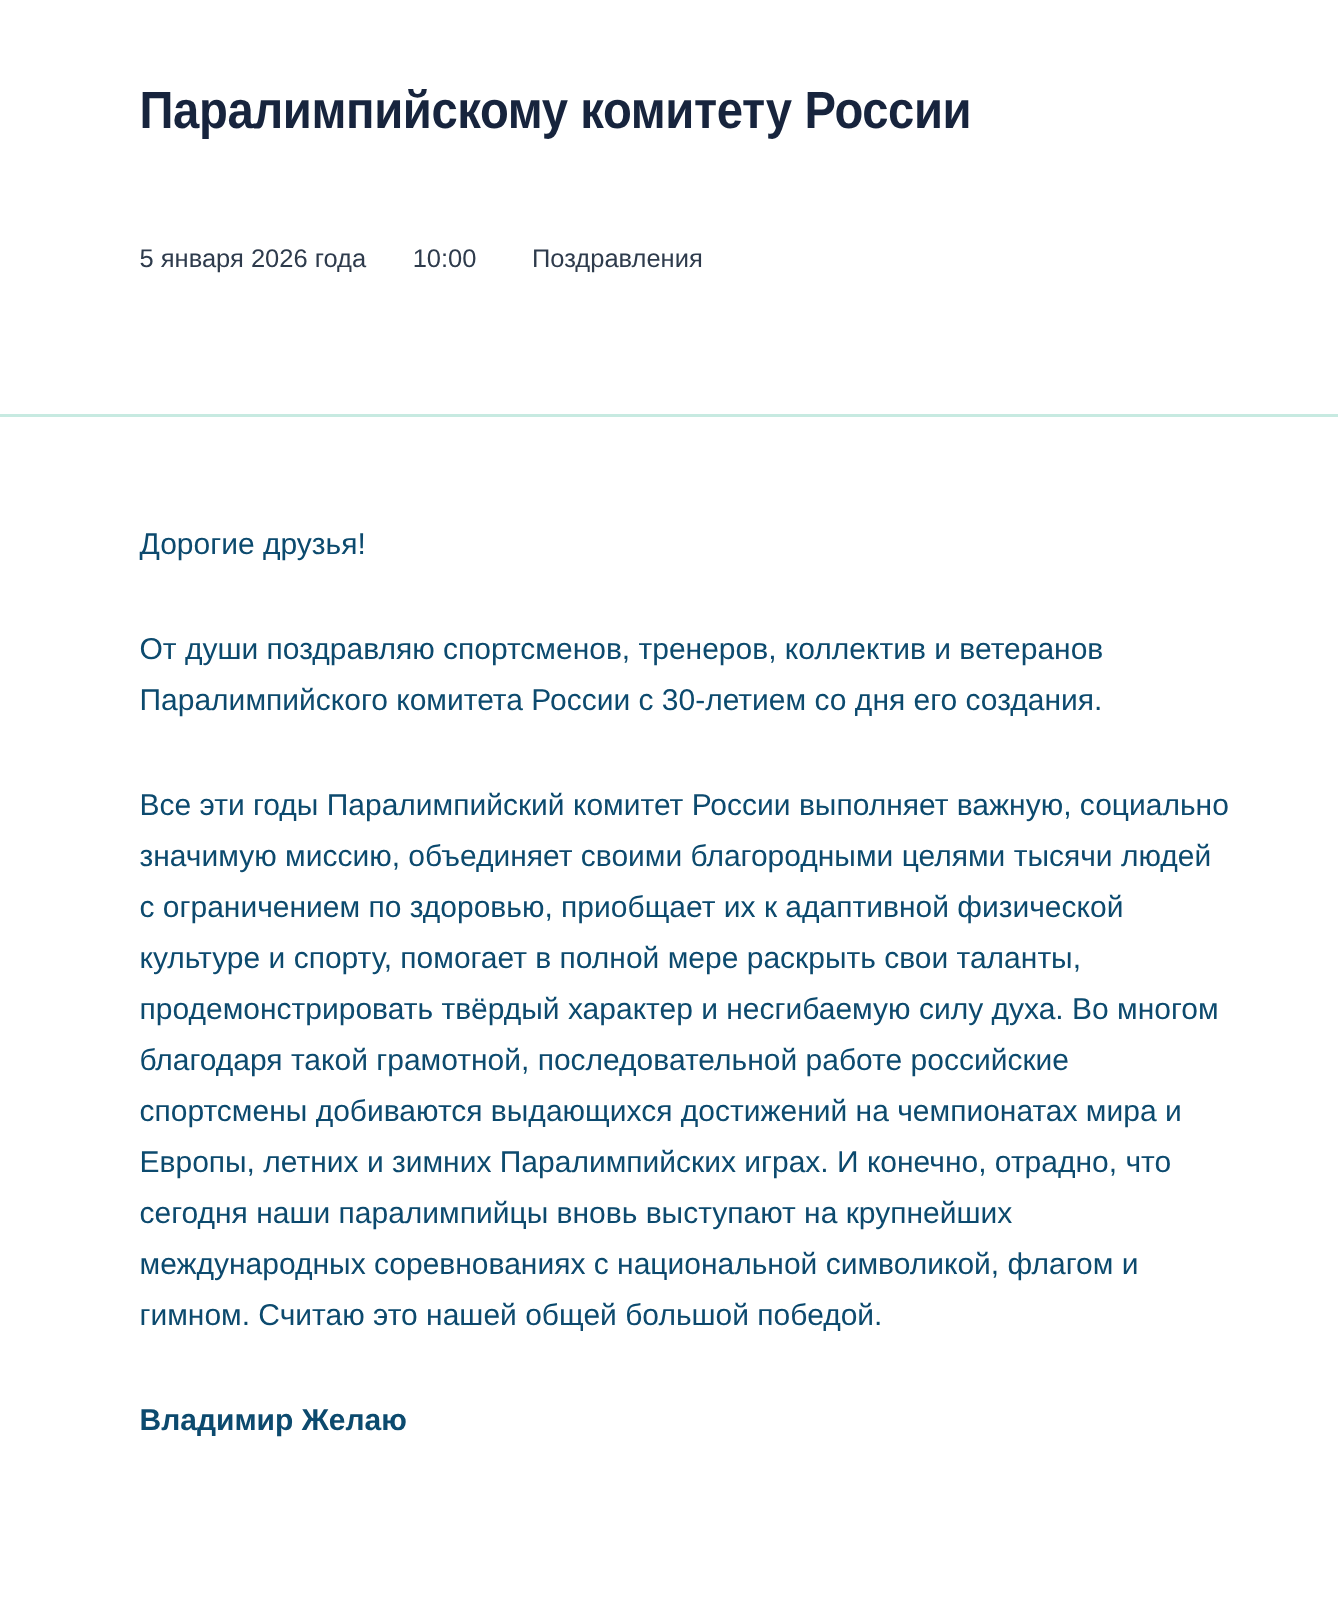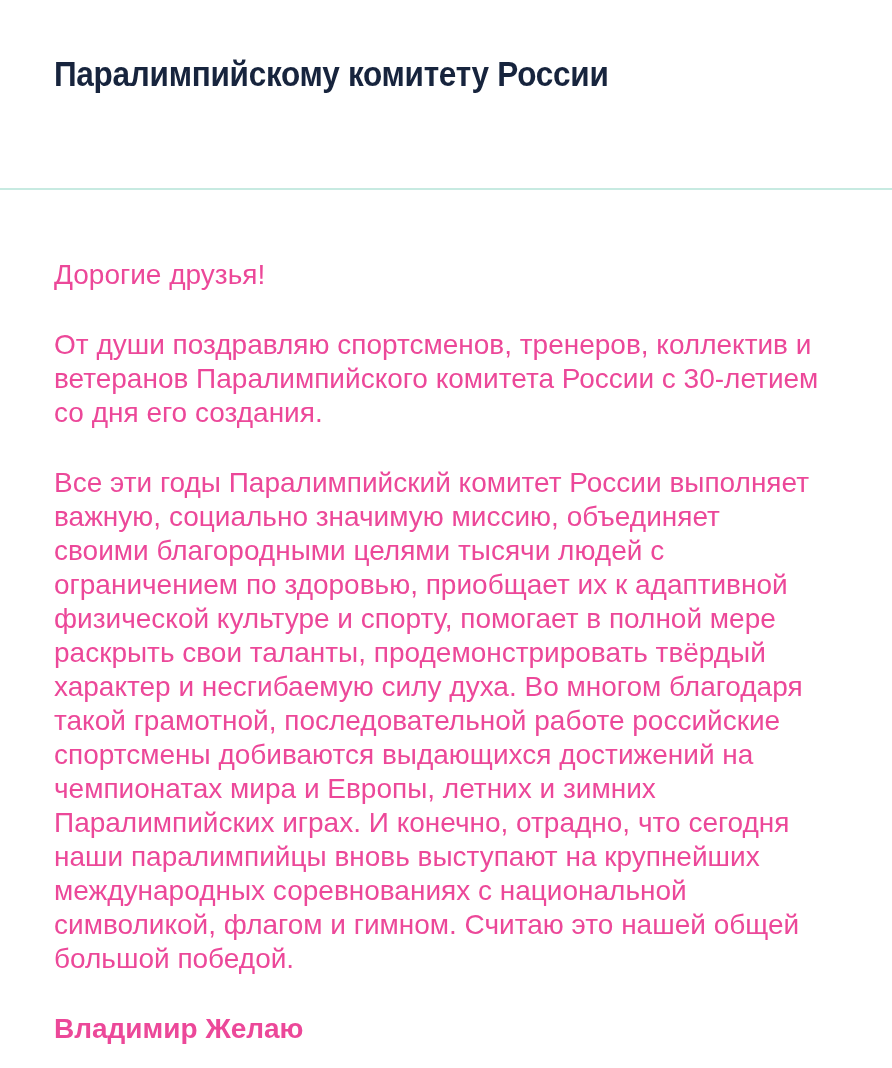--- a/index.html
+++ b/index.html
@@ -10,20 +10,21 @@
   body {
     width: 892px;
     height: 1068px;
     overflow: hidden;
     font-family: "Liberation Sans", sans-serif;
     -webkit-font-smoothing: antialiased;
   }
   .page {
     padding: 0 70px 0 54px;
     box-sizing: border-box;
+    margin-left: 39px;
   }
   .article-title {
     margin: 52px 0 0 0;
     font-size: 35px;
     line-height: 44px;
     font-weight: 700;
     letter-spacing: -0.3px;
     color: #17243d;
     transform: scaleX(0.9);
     transform-origin: left center;
@@ -48,36 +49,41 @@
     height: 2px;
     background: #c7eae1;
     margin: 92px -70px 0 -40px; 
   }
   .article-body {
     margin-top: 68px;
     max-width: 785px;
   }
   .article-body p {
     margin: 0 0 36px 0;
-    font-size: 28px;
+    font-size: 20px;
     line-height: 34px;
-    color: #ec4899;
+    color: #0c4a6e;
   }
   .signature {
     font-weight: 700;
     color: #1f2c45;
   }
 </style>
 </head>
 <body>
 
 <div class="page">
 
   <h1 class="article-title">Паралимпийскому комитету России</h1>
 
+  <div class="article-meta">
+    <span class="meta-date">5 января 2026 года</span>
+    <span class="meta-time">10:00</span>
+    <a class="meta-category">Поздравления</a>
+  </div>
 
 </div>
 
 <div class="divider"></div>
 
 <div class="page">
   <div class="article-body">
     <p>Дорогие друзья!</p>
     <p>От души поздравляю спортсменов, тренеров, коллектив и ветеранов Паралимпийского комитета России с 30-летием со дня его создания.</p>
     <p>Все эти годы Паралимпийский комитет России выполняет важную, социально значимую миссию, объединяет своими благородными целями тысячи людей с ограничением по здоровью, приобщает их к адаптивной физической культуре и спорту, помогает в полной мере раскрыть свои таланты, продемонстрировать твёрдый характер и несгибаемую силу духа. Во многом благодаря такой грамотной, последовательной работе российские спортсмены добиваются выдающихся достижений на чемпионатах мира и Европы, летних и зимних Паралимпийских играх. И конечно, отрадно, что сегодня наши паралимпийцы вновь выступают на крупнейших международных соревнованиях с национальной символикой, флагом и гимном. Считаю это нашей общей большой победой.</p>

